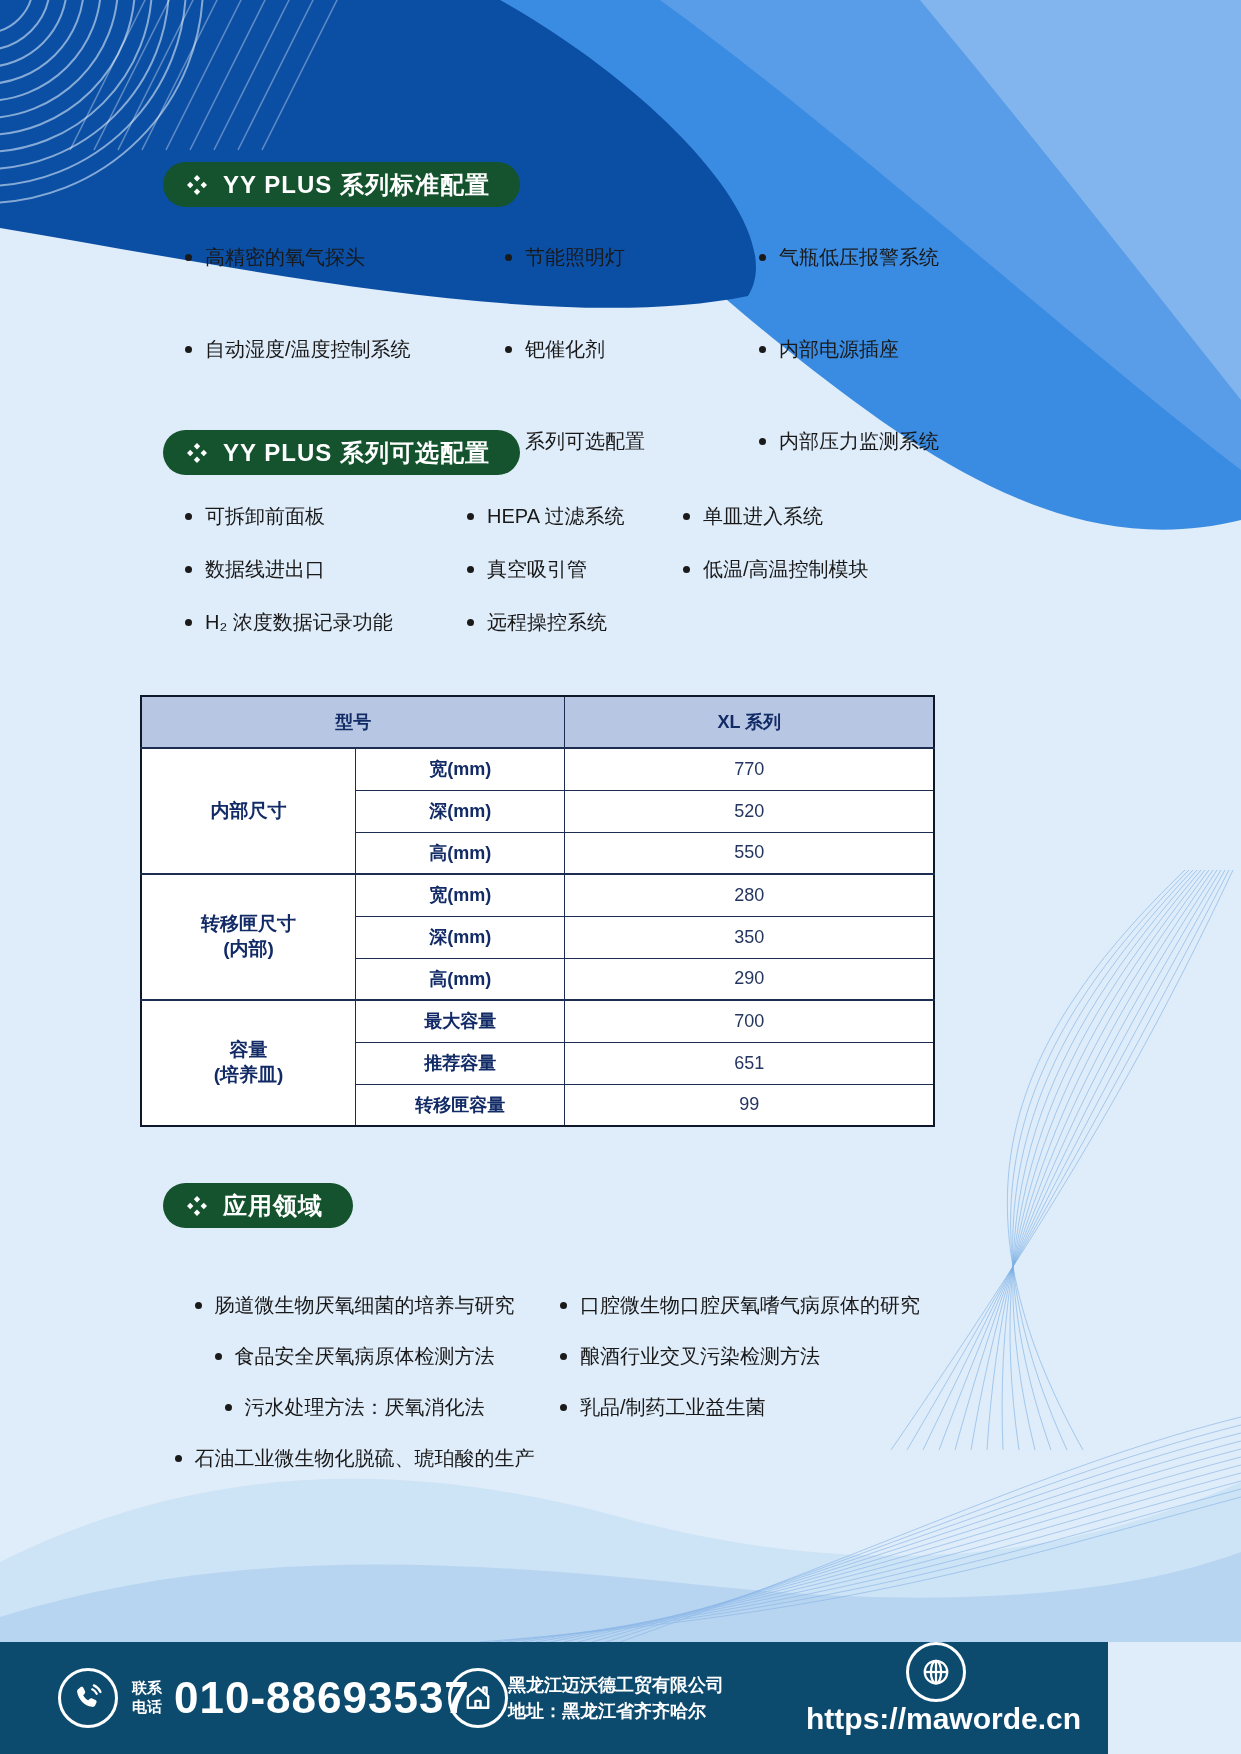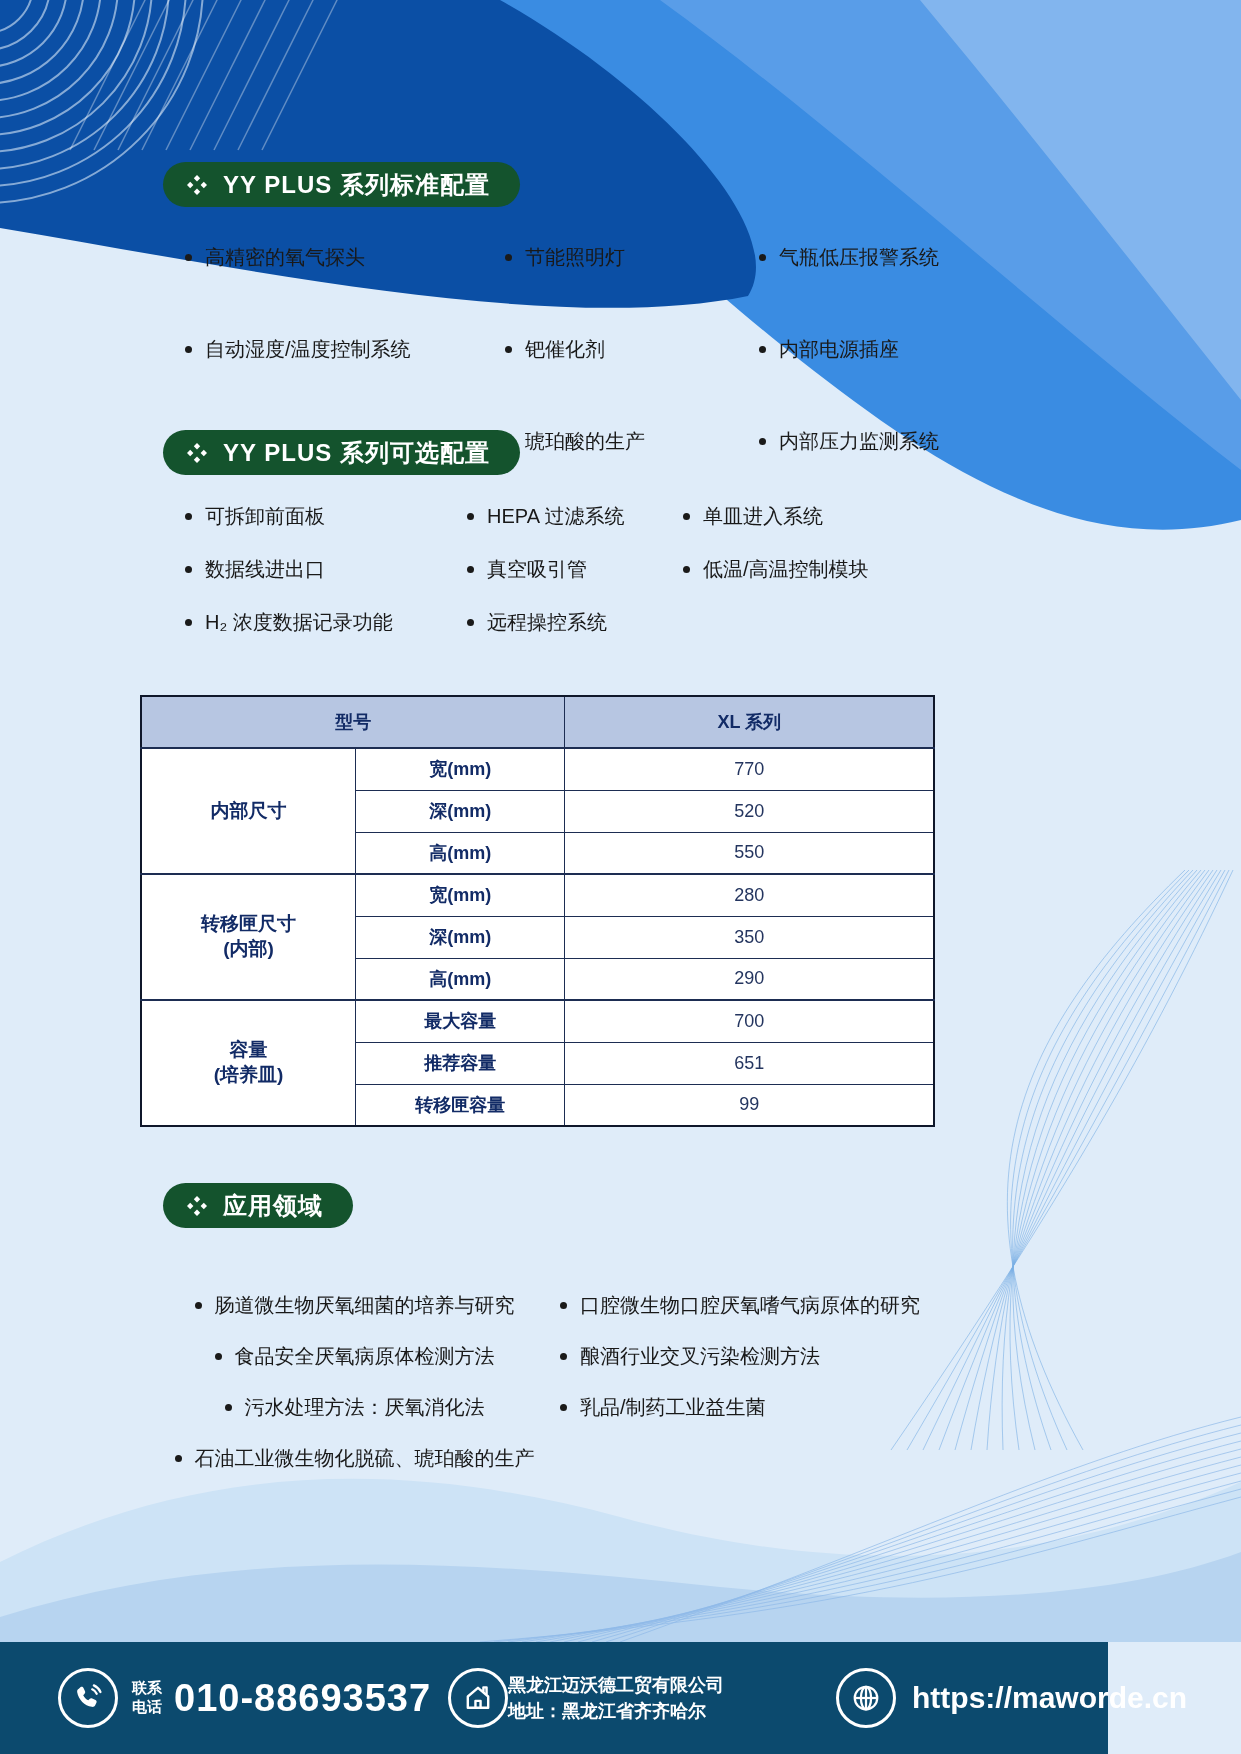--- a/index.html
+++ b/index.html
@@ -51,21 +51,21 @@
 
   
   .footer{position:absolute;left:0;top:1642px;width:1108px;height:112px;background:#0c4a6e;z-index:3;}
   .footer-item{position:absolute;top:0;height:112px;display:flex;align-items:center;color:#fff;}
   .circle-ic{
     width:60px;height:60px;border:3px solid #fff;border-radius:50%;box-sizing:border-box;
     display:flex;align-items:center;justify-content:center;flex:0 0 auto;
   }
   .circle-ic svg{width:36px;height:36px;}
   .phone-label{font-size:15px;font-weight:bold;line-height:1.25;margin:0 12px 0 14px;}
-  .phone-number{font-size:38px;font-weight:bold;letter-spacing:1px;white-space:nowrap;}
+  .phone-number{font-size:44px;font-weight:bold;letter-spacing:1px;white-space:nowrap;}
   .company{font-size:18px;font-weight:bold;line-height:1.45;white-space:nowrap;}
   .website{margin-left:16px;font-size:30px;font-weight:bold;white-space:nowrap;}
 </style>
 </head>
 <body>
 
 <div class="page">
 
   <svg class="deco" style="left:0;top:0;" width="1241" height="600" viewBox="0 0 1241 600">
     <defs>
@@ -175,21 +175,21 @@
     <div class="bullet">
         <span class="dot"></span>
         <span>内部电源插座</span>
       </div>
     <div class="bullet">
         <span class="dot"></span>
         <span>O₂ 浓度数据记录功能</span>
       </div>
     <div class="bullet">
         <span class="dot"></span>
-        <span>琥珀酸的生产</span>
+        <span>系列可选配置</span>
       </div>
     <div class="bullet">
         <span class="dot"></span>
         <span>内部压力监测系统</span>
       </div>
   </div>
 
   <div class="pill" style="left:163px;top:430px;">
     <svg class="pill-ic" viewBox="0 0 24 24">
       <g fill="#ffffff">
@@ -374,21 +374,21 @@
           <path d="M15.6 7.5 V4.9 H17.7 V9.2"></path>
           <path d="M10.3 18.5 V13.9 H13.7 V18.5"></path>
         </svg>
       </span>
       <span class="company">
         <span>黑龙江迈沃德工贸有限公司</span><br>
         <span>地址：黑龙江省齐齐哈尔</span>
       </span>
     </div>
 
-    <div class="footer-item" style="left:836px;">
+    <div class="footer-item" style="left:790px;flex-direction:column;">
       <span class="circle-ic">
         <svg viewBox="0 0 24 24" fill="none" stroke="#fff" stroke-width="1.5">
           <circle cx="12" cy="12" r="7.5"></circle>
           <ellipse cx="12" cy="12" rx="3.4" ry="7.5"></ellipse>
           <path d="M4.5 12 H19.5"></path>
           <path d="M12 4.5 V19.5"></path>
         </svg>
       </span>
       <span class="website">https://maworde.cn</span>
     </div>

